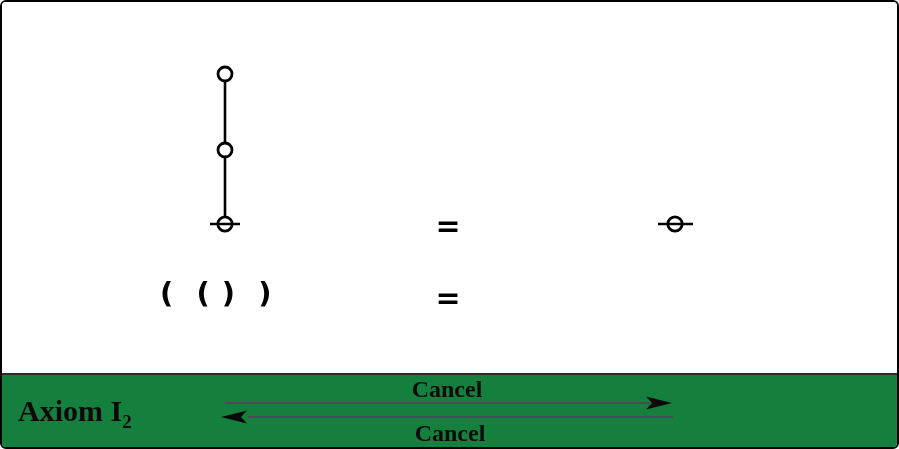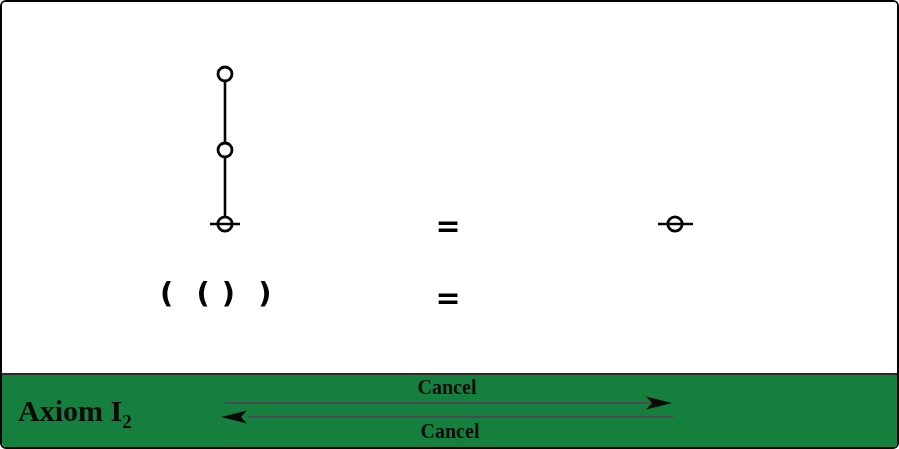--- a/index.html
+++ b/index.html
@@ -26,21 +26,21 @@
   }
   .axiom {
     position:absolute; left:16px; top:50%; transform:translateY(-50%);
     font-family:"Liberation Serif","DejaVu Serif",serif; font-weight:bold;
     font-size:30px; color:#0a0a0a; white-space:nowrap;
   }
   .axiom sub { font-size:19px; line-height:0; }
   .arrow-label {
     position:absolute; transform:translateX(-50%);
     font-family:"Liberation Serif","DejaVu Serif",serif; font-weight:bold;
-    font-size:20px; color:#0a0a0a; white-space:nowrap;
+    font-size:24px; color:#0a0a0a; white-space:nowrap;
   }
   .cancel { left:445px; top:1px; }
   .elicit { left:448px; top:45px; }
   .arrows { position:absolute; left:0; top:0; width:895px; height:72px; }
 </style>
 </head>
 <body>
 
 <div class="canvas">
 

